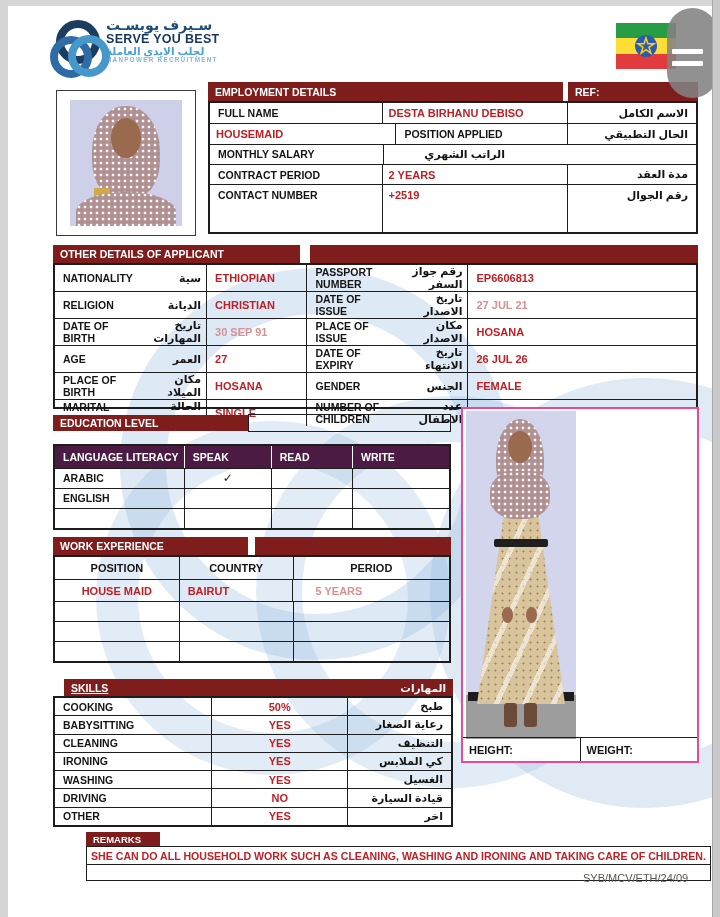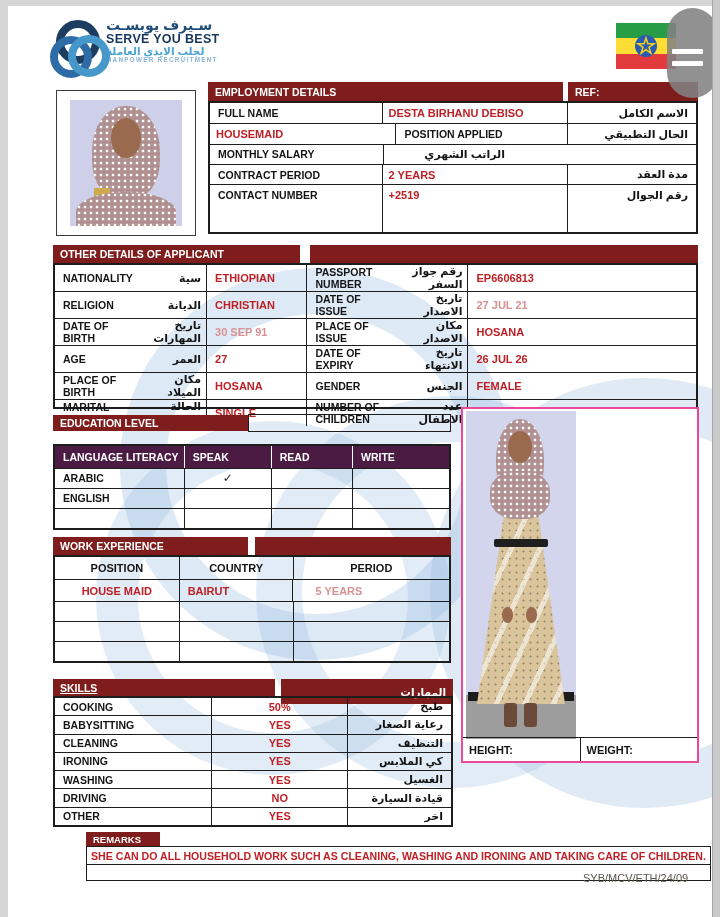--- a/index.html
+++ b/index.html
@@ -379,22 +379,22 @@
         </div>
       <div class="tcell" style="width:115px;">
           <span></span>
         </div>
       <div class="tcell" style="width:158px;">
           <span></span>
         </div>
     </div>
   </div>
 
-  <div class="hbar" style="left:45px;top:673px;width:222px;height:17px;text-decoration:underline;">SKILLS</div>
-  <div class="hbar" style="left:273px;top:673px;width:172px;height:25px;justify-content:flex-end;">المهارات</div>
+  <div class="hbar" style="left:56px;top:673px;width:222px;height:17px;text-decoration:underline;">SKILLS</div>
+  <div class="hbar" style="left:273px;top:673px;width:172px;height:17px;justify-content:flex-end;">المهارات</div>
 
   <div class="tbl" style="left:45px;top:690px;width:400px;height:131px;">
     <div class="trow" style="flex:1;">
       <div class="tcell" style="width:158px;padding-left:8px;">
           <span class="lbl">COOKING</span>
         </div>
       <div class="tcell" style="width:137px;justify-content:center;">
           <span class="val">50%</span>
         </div>
       <div class="tcell" style="width:105px;justify-content:flex-end;padding-right:8px;">

